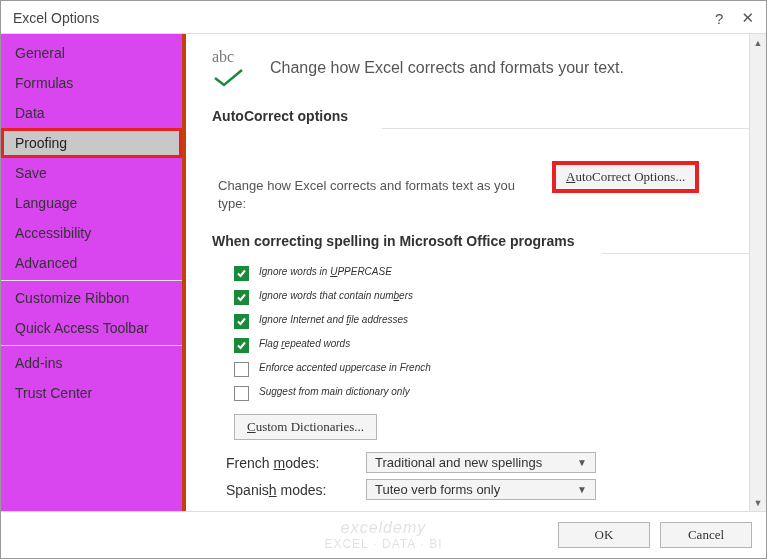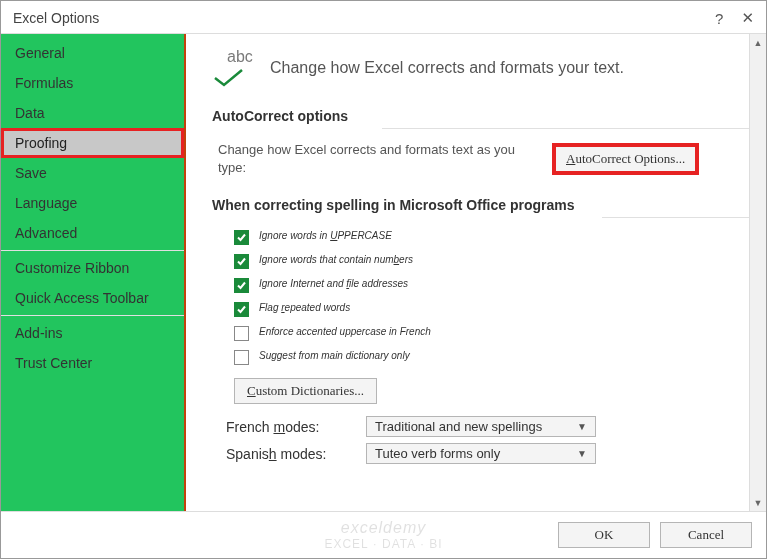--- a/index.html
+++ b/index.html
@@ -36,22 +36,22 @@
     }
     .body {
       flex: 1;
       display: flex;
       border-top: 1px solid #ddd;
       border-bottom: 1px solid #ddd;
       overflow: hidden;
     }
     .sidebar {
       width: 185px;
-      border-right: 2px solid #c2410c;
-      background: #22c55e;
+      border-right: 4px solid #c2410c;
+      background: #d946ef;
       padding-top: 4px;
     }
     .sidebar-item {
       padding: 7px 14px;
       font-size: 14px;
       color: #333;
       cursor: default;
     }
     .sidebar-item.selected {
       background: #c8c8c8;
@@ -77,24 +77,24 @@
       gap: 14px;
       margin-bottom: 20px;
     }
     .abc-icon {
       width: 44px;
       height: 40px;
       position: relative;
     }
     .abc-icon .abc-text {
       position: absolute;
-      top: 0; left: 15px;
+      top: 0; left: 0;
       font-size: 16px;
       color: #7a7a7a;
-      font-family: Liberation Sans, sans-serif;
+      font-family: Liberation Serif, serif;
     }
     .abc-icon svg {
       position: absolute;
       bottom: 0; left: 0;
     }
     .heading-text {
       font-size: 16px;
       color: #555;
     }
     .section-title {
@@ -112,20 +112,21 @@
     .ac-row {
       display: flex;
       align-items: center;
       gap: 14px;
       padding-left: 6px;
     }
     .ac-text {
       flex: 0 0 320px;
       color: #555;
       line-height: 1.4;
+      margin-top: 36px;
     }
     .btn {
       background: #f4f4f4;
       border: 1px solid #b5b5b5;
       padding: 4px 12px;
       font-size: 13px;
       color: #333;
       cursor: default;
       font-family: Liberation Serif, serif;
     }
@@ -239,20 +240,21 @@
   </div>
 
   <div class="body">
     <div class="sidebar">
       <div class="sidebar-item">General</div>
       <div class="sidebar-item">Formulas</div>
       <div class="sidebar-item">Data</div>
       <div class="sidebar-item selected highlight-red">Proofing</div>
       <div class="sidebar-item">Save</div>
       <div class="sidebar-item">Language</div>
+      <div class="sidebar-item">Accessibility</div>
       <div class="sidebar-item">Advanced</div>
       <div class="sidebar-sep"></div>
       <div class="sidebar-item">Customize Ribbon</div>
       <div class="sidebar-item">Quick Access Toolbar</div>
       <div class="sidebar-sep"></div>
       <div class="sidebar-item">Add-ins</div>
       <div class="sidebar-item">Trust Center</div>
     </div>
 
     <div class="content">

